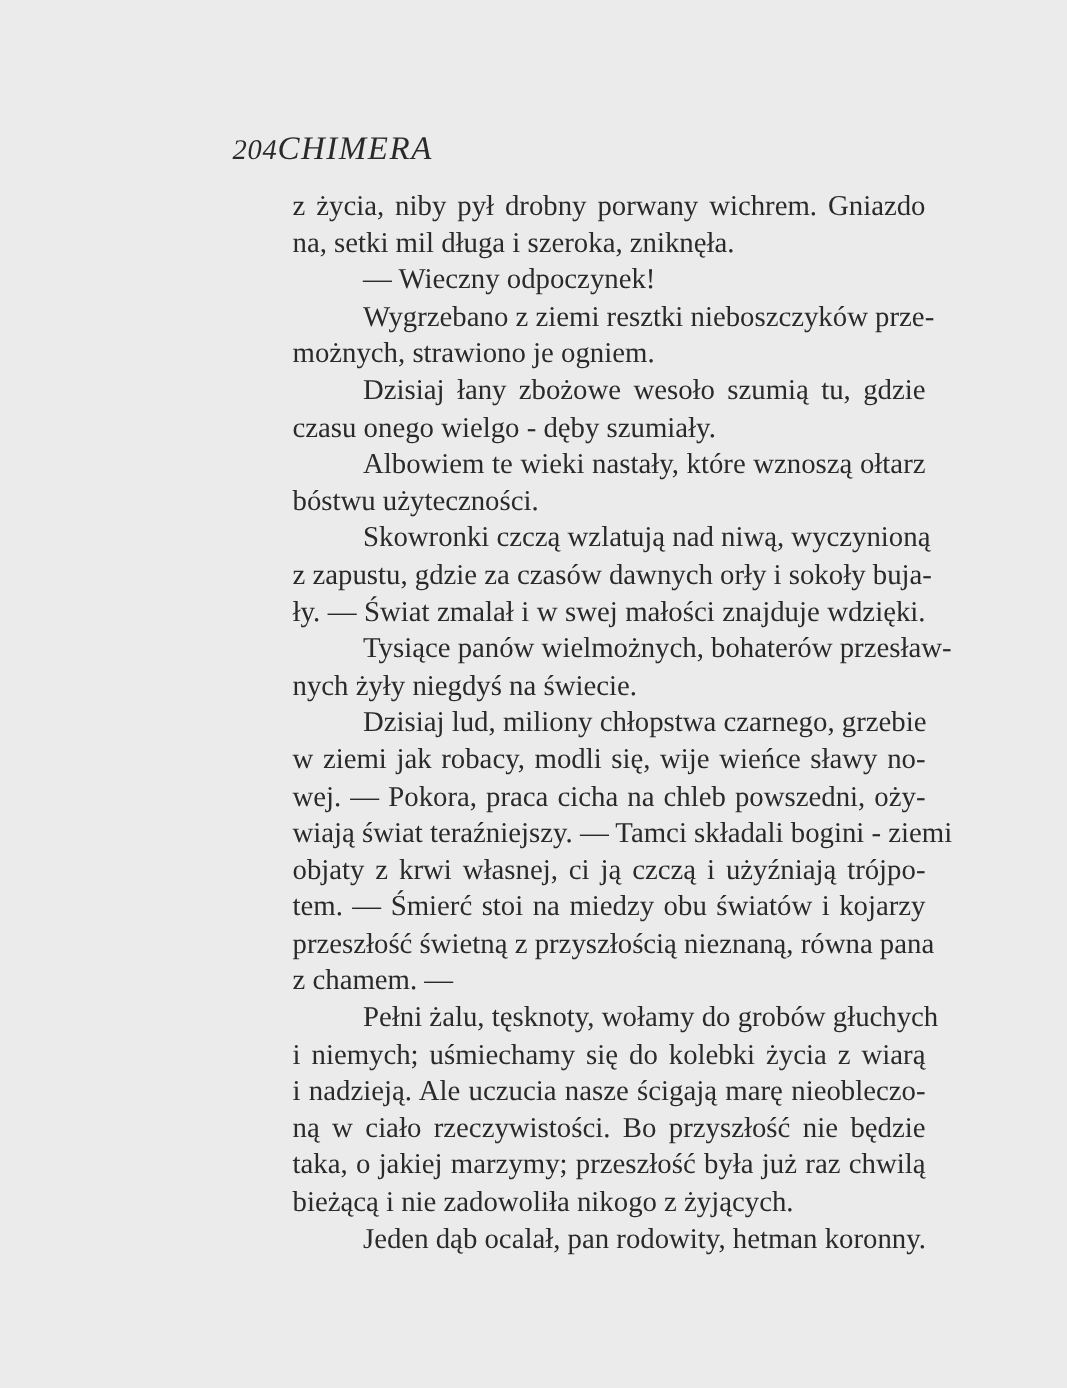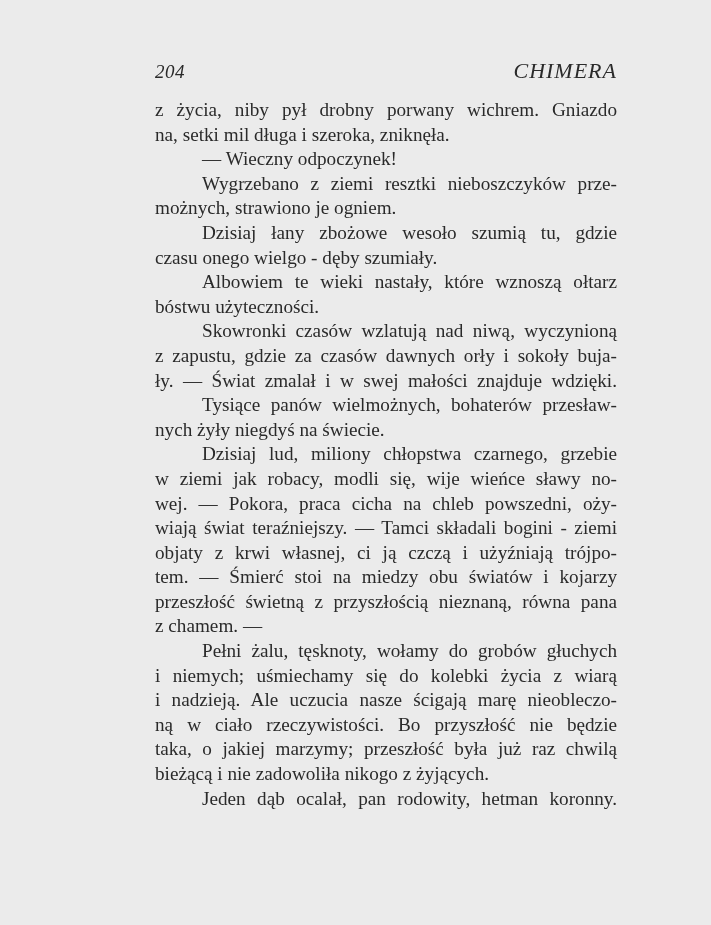--- a/index.html
+++ b/index.html
@@ -7,29 +7,29 @@
       width: 711px; height: 925px; overflow: hidden;
       background: #ebebeb;
       font-family: "Liberation Serif", "DejaVu Serif", serif;
       color: #2a2a2a;
       position: relative;
     }
     .page {
       position: absolute; left: 155px; top: 58px; width: 462px;
     }
     .running-head {
-      display: flex; justify-content: space-between; align-items: baseline;
-      height: 30px; margin-bottom: 10px;
+      display: flex; align-items: baseline;
+      height: 30px; margin-bottom: 10px; margin-top: 28px;
     }
     .page-number { font-style: italic; font-size: 19px; letter-spacing: 0.5px; }
     .running-title { font-style: italic; font-size: 22px; letter-spacing: 1px; }
     .body-text { font-size: 19.2px; line-height: 24.6px; }
     .line {
       display: block; text-align: justify; text-align-last: justify;
-      white-space: nowrap; height: 24.6px;
+      white-space: nowrap; height: 24.6px; margin-left: 40px;
     }
     .line.last { text-align-last: left; }
     .line.indent { padding-left: 47px; }
   </style>
 </head>
 <body>
 
 <div class="page">
   <div class="running-head">
     <span class="page-number">204</span>
@@ -38,21 +38,21 @@
   <div class="body-text" id="body-text">
       <span class="line">z życia, niby pył drobny porwany wichrem.  Gniazdo</span>
       <span class="line last">na, setki mil długa i szeroka, zniknęła.</span>
       <span class="line indent last">— Wieczny odpoczynek!</span>
       <span class="line indent">Wygrzebano z ziemi resztki nieboszczyków prze-</span>
       <span class="line last">możnych, strawiono je ogniem.</span>
       <span class="line indent">Dzisiaj łany zbożowe wesoło szumią tu, gdzie</span>
       <span class="line last">czasu onego wielgo - dęby szumiały.</span>
       <span class="line indent">Albowiem te wieki nastały, które wznoszą ołtarz</span>
       <span class="line last">bóstwu użyteczności.</span>
-      <span class="line indent">Skowronki czasów wzlatują nad niwą, wyczynioną</span>
+      <span class="line indent">Skowronki czczą wzlatują nad niwą, wyczynioną</span>
       <span class="line">z zapustu, gdzie za czasów dawnych orły i sokoły buja-</span>
       <span class="line">ły. — Świat zmalał i w swej małości znajduje wdzięki.</span>
       <span class="line indent">Tysiące panów wielmożnych, bohaterów przesław-</span>
       <span class="line last">nych żyły niegdyś na świecie.</span>
       <span class="line indent">Dzisiaj lud, miliony chłopstwa czarnego, grzebie</span>
       <span class="line">w ziemi jak robacy, modli się, wije wieńce sławy no-</span>
       <span class="line">wej. — Pokora, praca cicha na chleb powszedni, oży-</span>
       <span class="line">wiają świat teraźniejszy. — Tamci składali bogini - ziemi</span>
       <span class="line">objaty z krwi własnej, ci ją czczą i użyźniają trójpo-</span>
       <span class="line">tem. — Śmierć stoi na miedzy obu światów i kojarzy</span>

